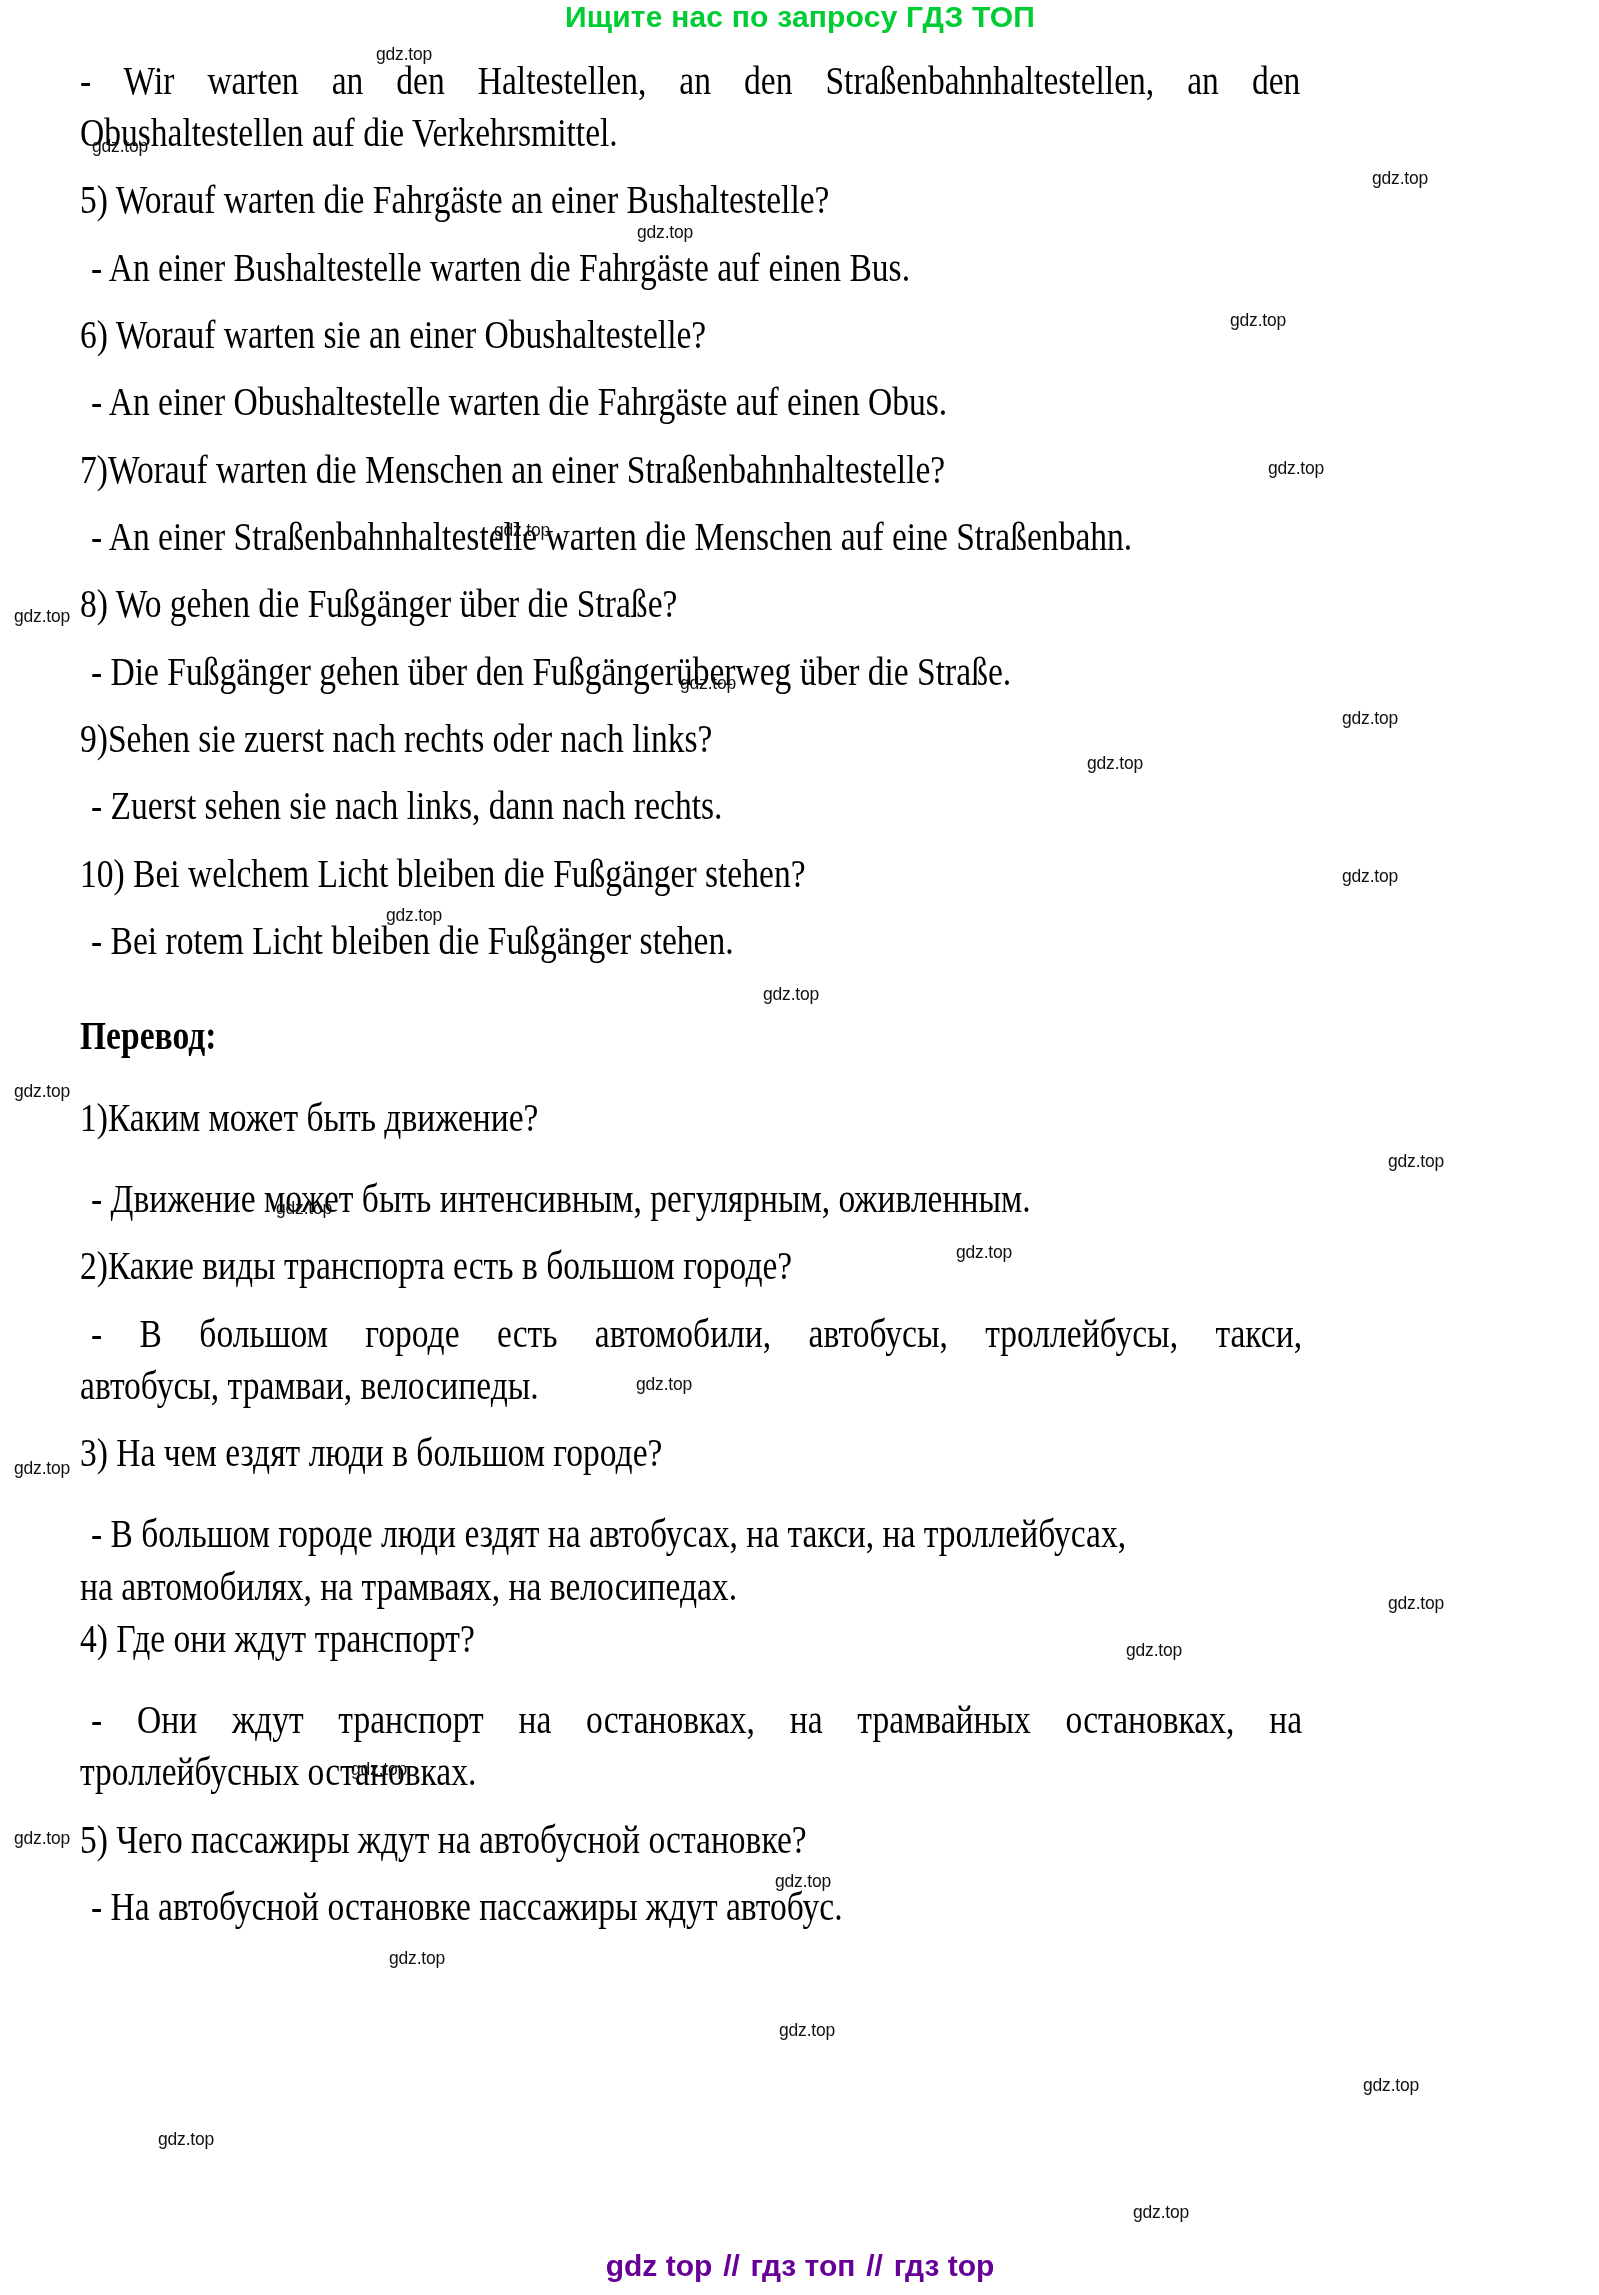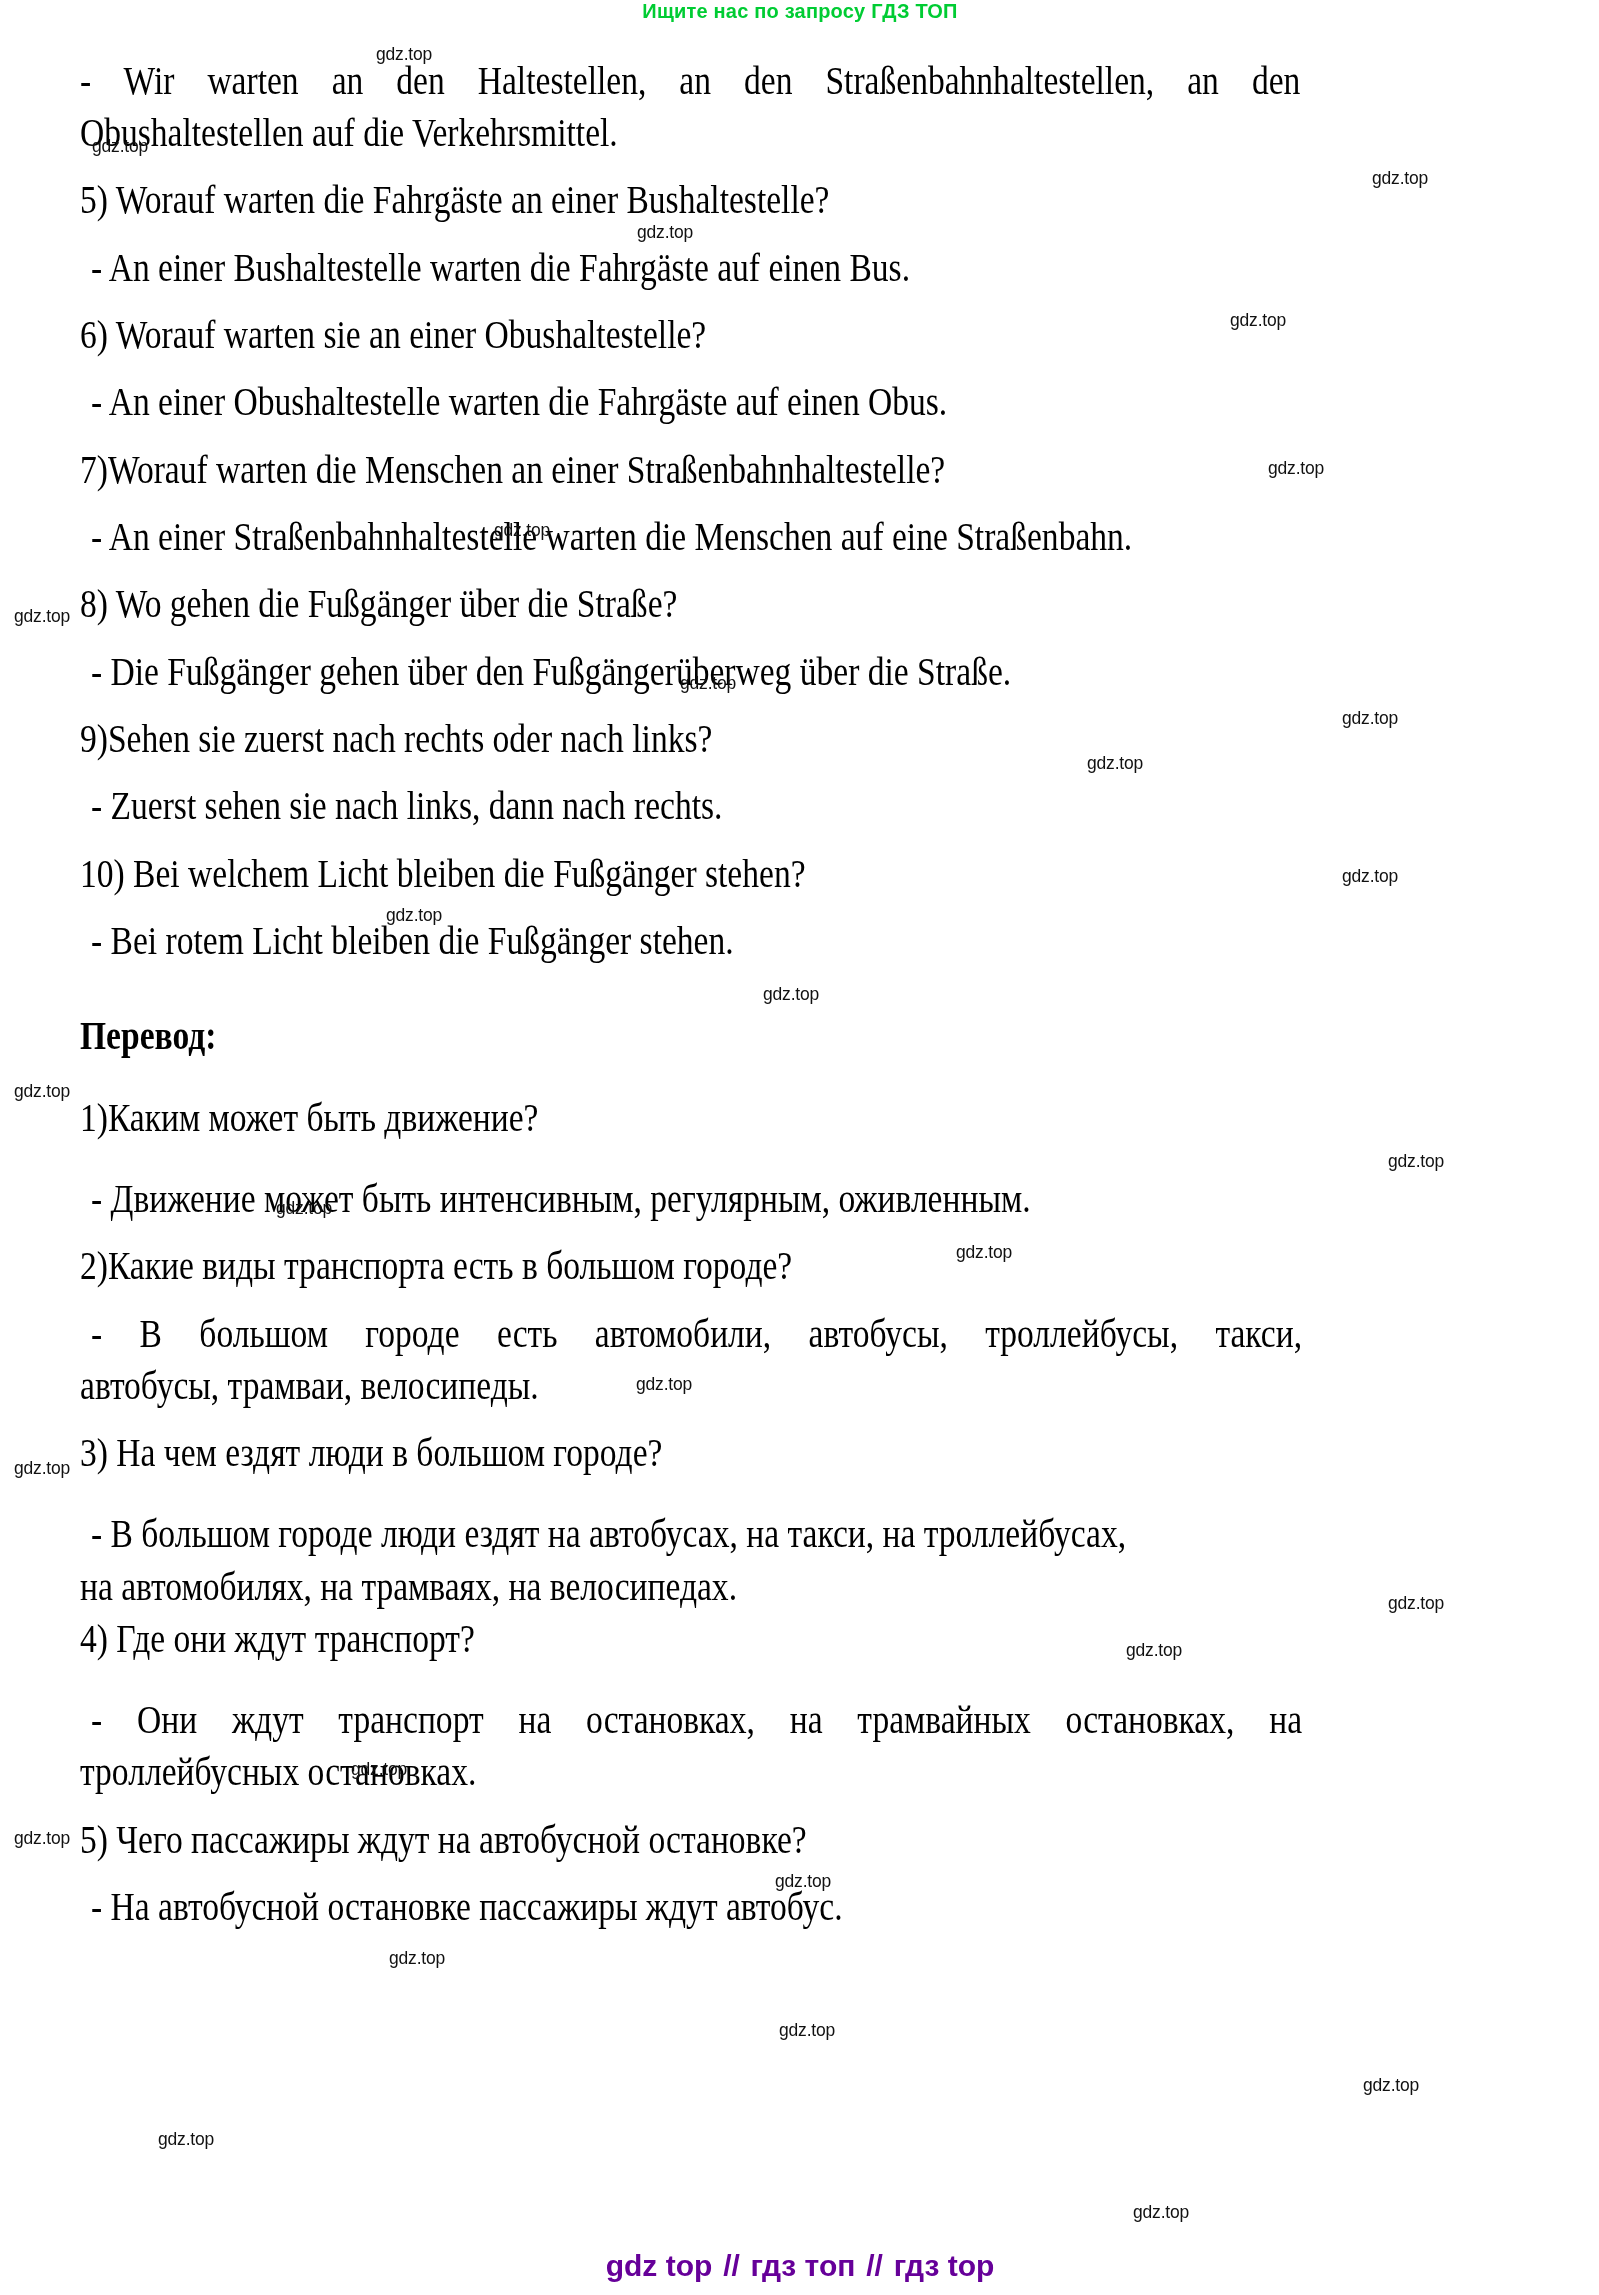--- a/index.html
+++ b/index.html
@@ -18,21 +18,21 @@
 
   
   .promo-header {
     position: absolute;
     top: 0px;
     left: 0;
     width: 100%;
     text-align: center;
     font-family: "Liberation Sans", "DejaVu Sans", sans-serif;
     font-weight: bold;
-    font-size: 20px;
+    font-size: 30px;
     letter-spacing: 0.2px;
     color: #00cc33;
     white-space: nowrap;
   }
   .promo-footer {
     position: absolute;
     bottom: 12px;
     left: 0;
     width: 100%;
     text-align: center;

